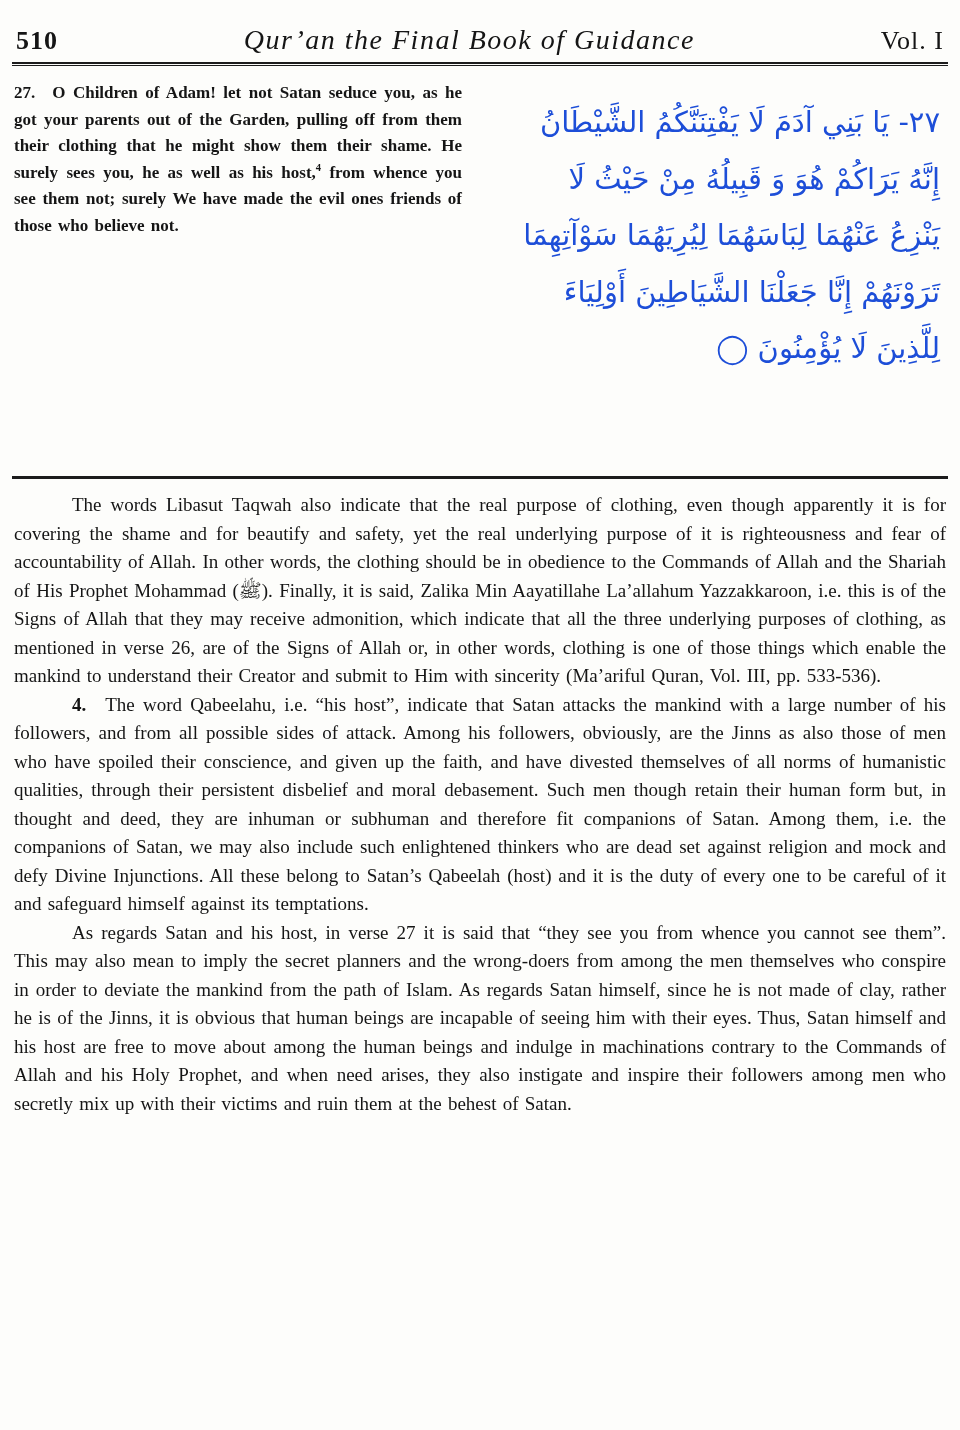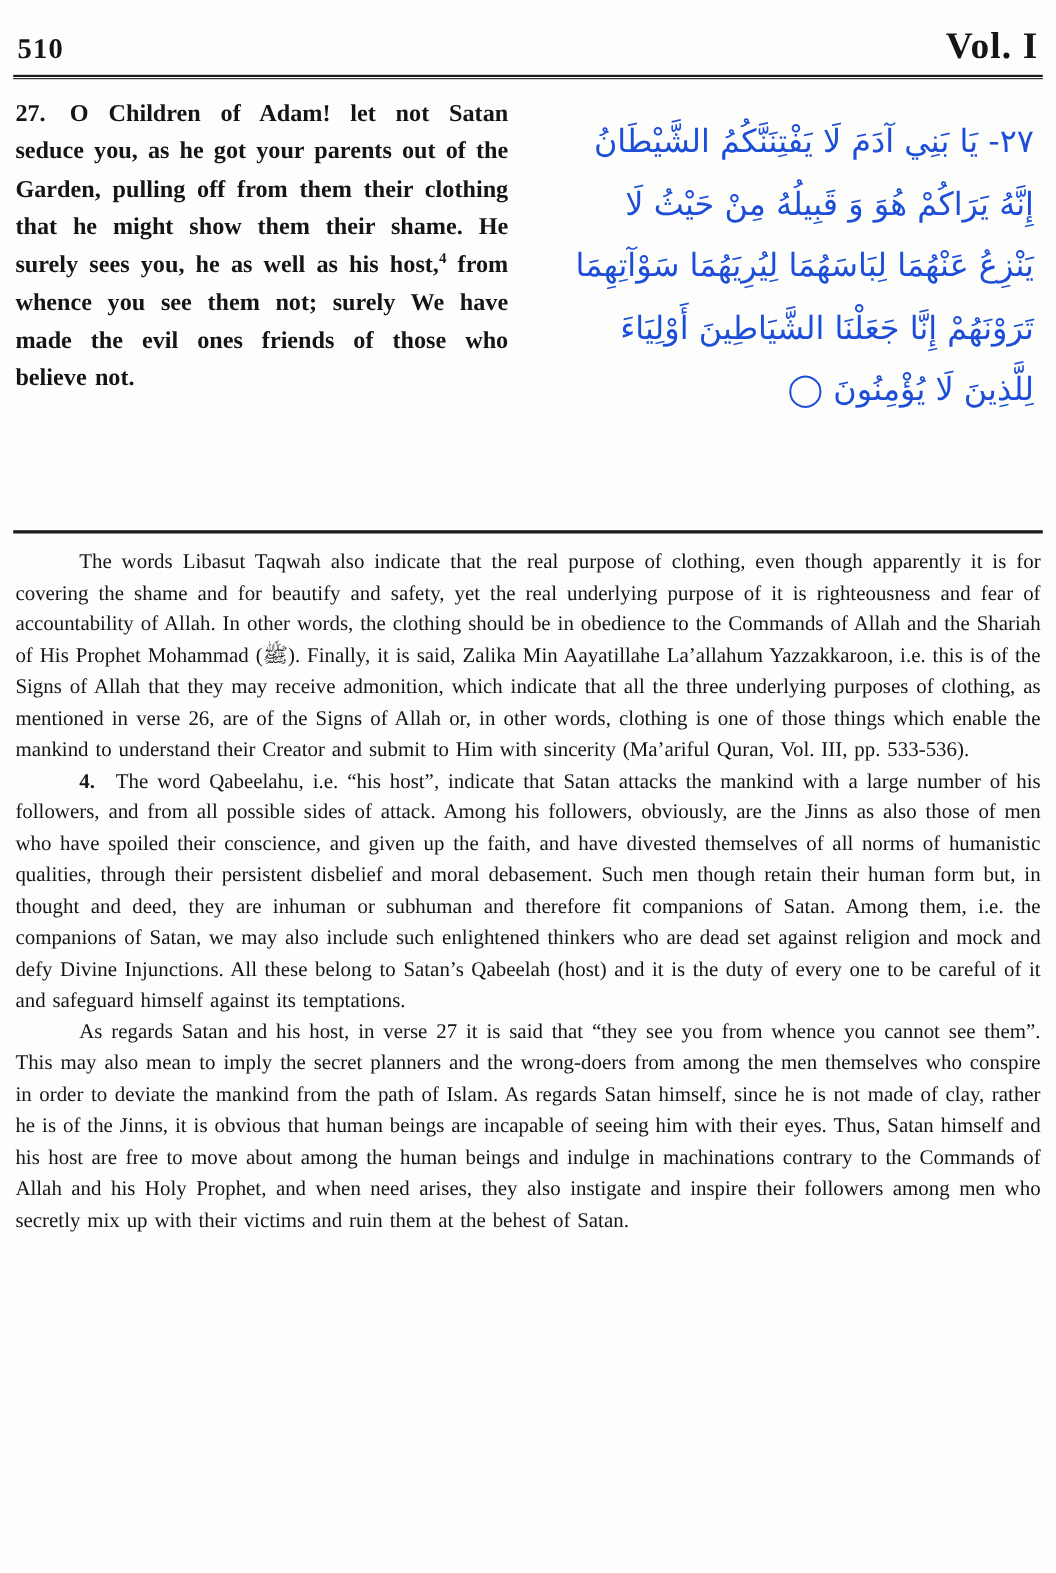--- a/index.html
+++ b/index.html
@@ -22,39 +22,39 @@
     padding: 2px 4px 4px 4px;
   }
   .page-number { font-size: 26px; font-weight: bold; letter-spacing: 1px; }
   .running-title {
     font-size: 28px;
     font-style: italic;
     letter-spacing: 1.5px;
     text-align: center;
     flex: 1;
   }
-  .volume-label { font-size: 34px; letter-spacing: 1px; font-weight: bold; }
+  .volume-label { font-size: 26px; letter-spacing: 1px; }
   .header-rule {
     height: 4px;
     border-top: 2px solid #1c1c1c;
     border-bottom: 1px solid #1c1c1c;
     margin: 2px 0 14px 0;
   }
 
   
   .verse-section {
     display: flex;
     justify-content: space-between;
     align-items: flex-start;
     margin: 12px 2px 10px 2px;
     min-height: 380px;
   }
   .translation {
     width: 448px;
-    font-size: 22px;
+    font-size: 17px;
     font-weight: bold;
     line-height: 1.56;
     text-align: justify;
     word-spacing: 2px;
   }
   .translation sup { font-size: 0.62em; line-height: 0; }
   .arabic-block {
     width: 468px;
     direction: rtl;
     text-align: right;
@@ -85,20 +85,21 @@
   .seg-italic { }
   .seg-bold { font-weight: bold; }
 </style>
 </head>
 <body>
 
 <div class="page">
 
   <div class="header-row">
     <span class="page-number">510</span>
+    <span class="running-title">Qur’an the Final Book of Guidance</span>
     <span class="volume-label">Vol. I</span>
   </div>
   <div class="header-rule"></div>
 
   <div class="verse-section">
     <div class="translation"><span>27. O Children of Adam! let not Satan seduce you, as he got your parents out of the Garden, pulling off from them their clothing that he might show them their shame. He surely sees you, he as well as his host,</span><sup>4</sup><span> from whence you see them not; surely We have made the evil ones friends of those who believe not.</span></div>
     <div class="arabic-block">
         <div class="arabic-line">٢٧- يَا بَنِي آدَمَ لَا يَفْتِنَنَّكُمُ الشَّيْطَانُ</div>
         <div class="arabic-line">إِنَّهُ يَرَاكُمْ هُوَ وَ قَبِيلُهُ مِنْ حَيْثُ لَا</div>
         <div class="arabic-line">يَنْزِعُ عَنْهُمَا لِبَاسَهُمَا لِيُرِيَهُمَا سَوْآتِهِمَا</div>

